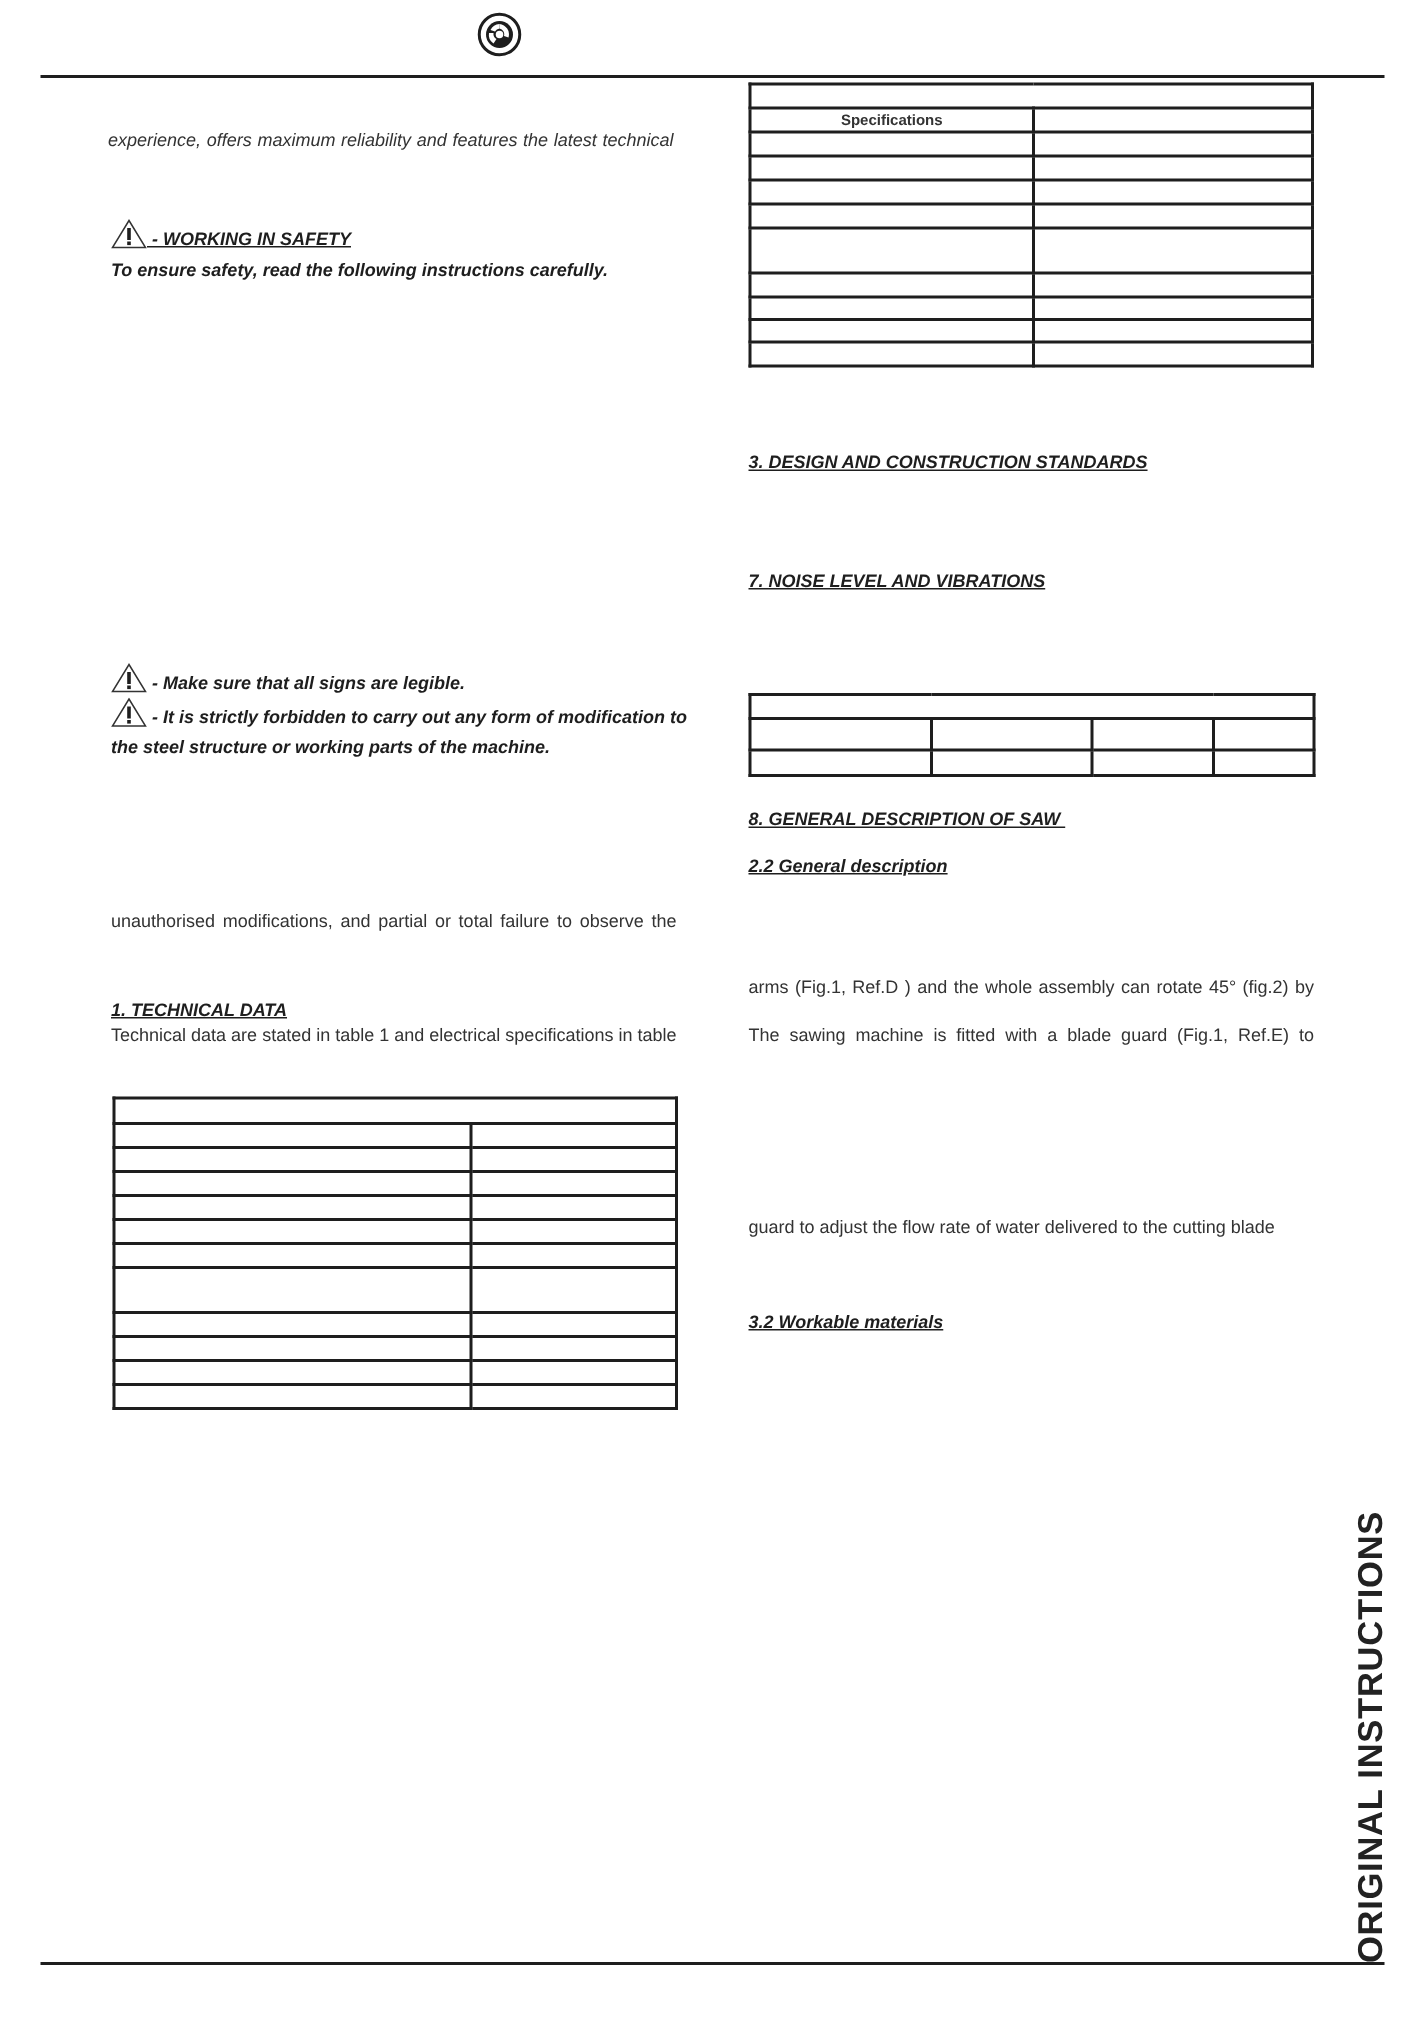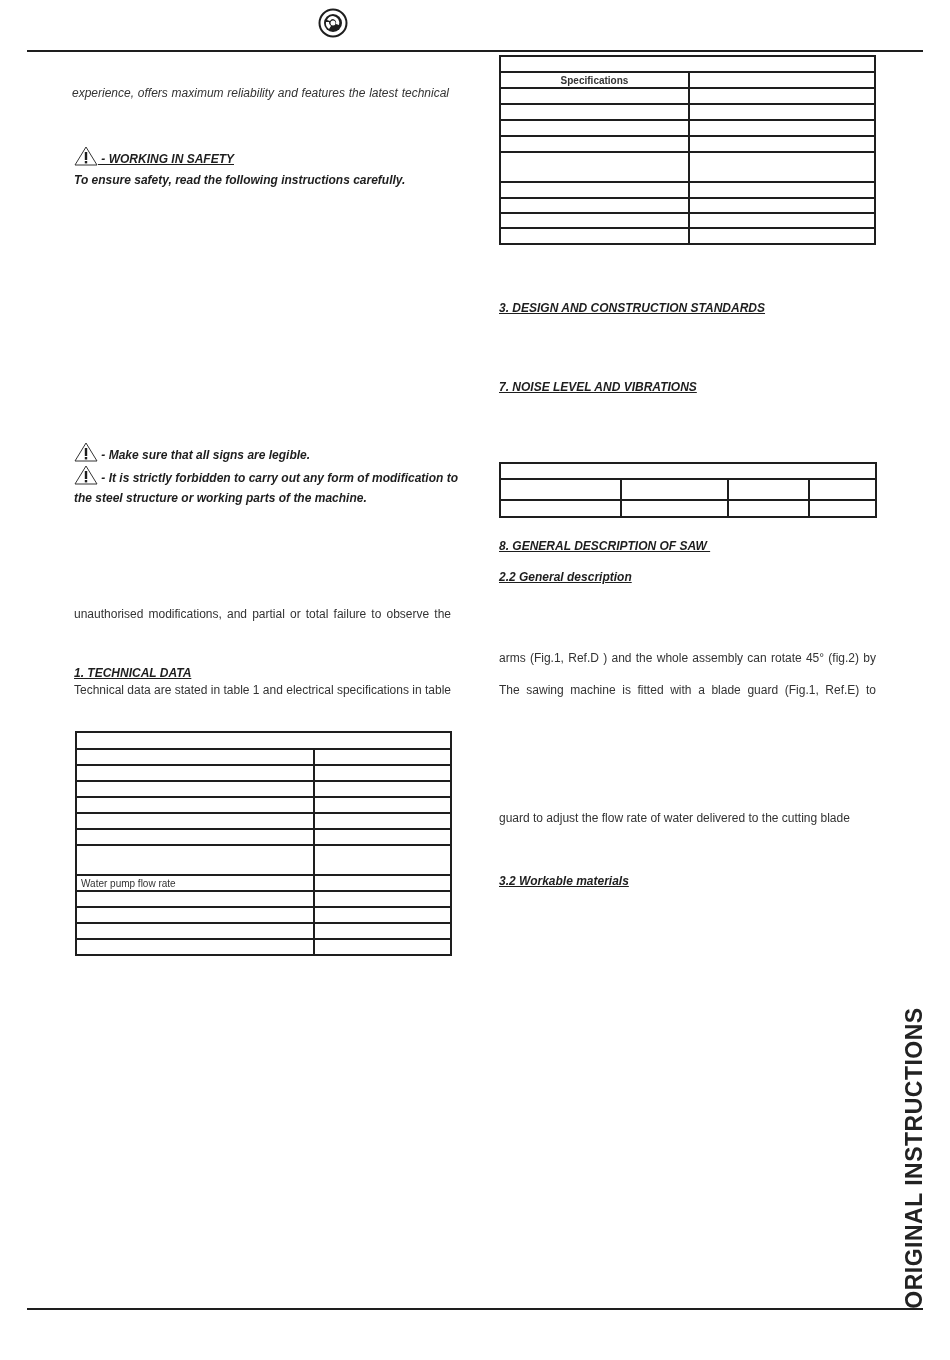--- a/index.html
+++ b/index.html
@@ -93,24 +93,20 @@
       </tr>
   <tr>
         <td style="height:14px;"></td>
         <td></td>
       </tr>
   <tr>
         <td style="height:28px;"></td>
         <td></td>
       </tr>
   <tr>
-        <td style="height:14px;">Water pump flow rate</td>
-        <td></td>
-      </tr>
-  <tr>
         <td style="height:14px;"></td>
         <td></td>
       </tr>
   <tr>
         <td style="height:14px;"></td>
         <td></td>
       </tr>
   <tr>
         <td style="height:14px;"></td>
         <td></td>

